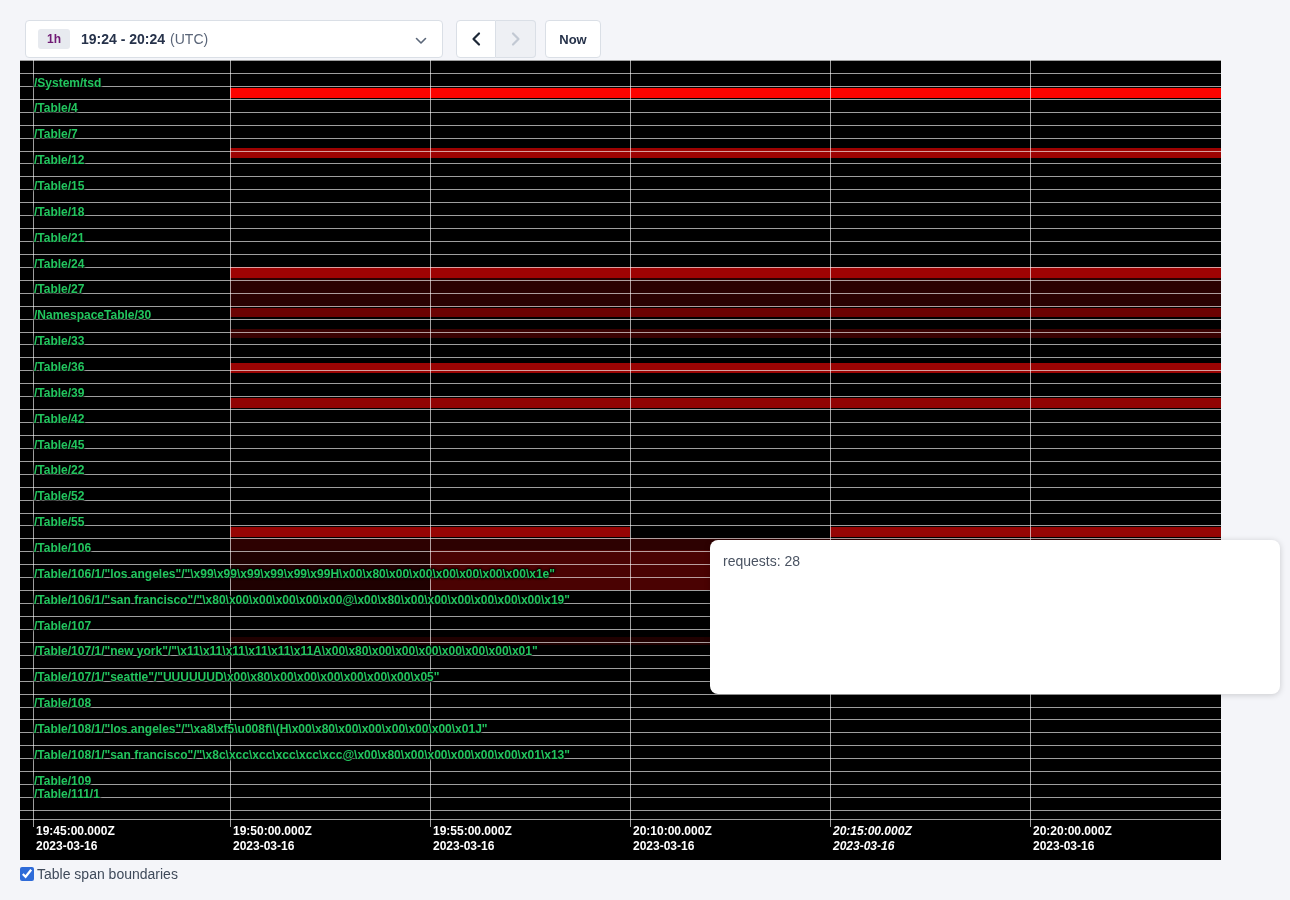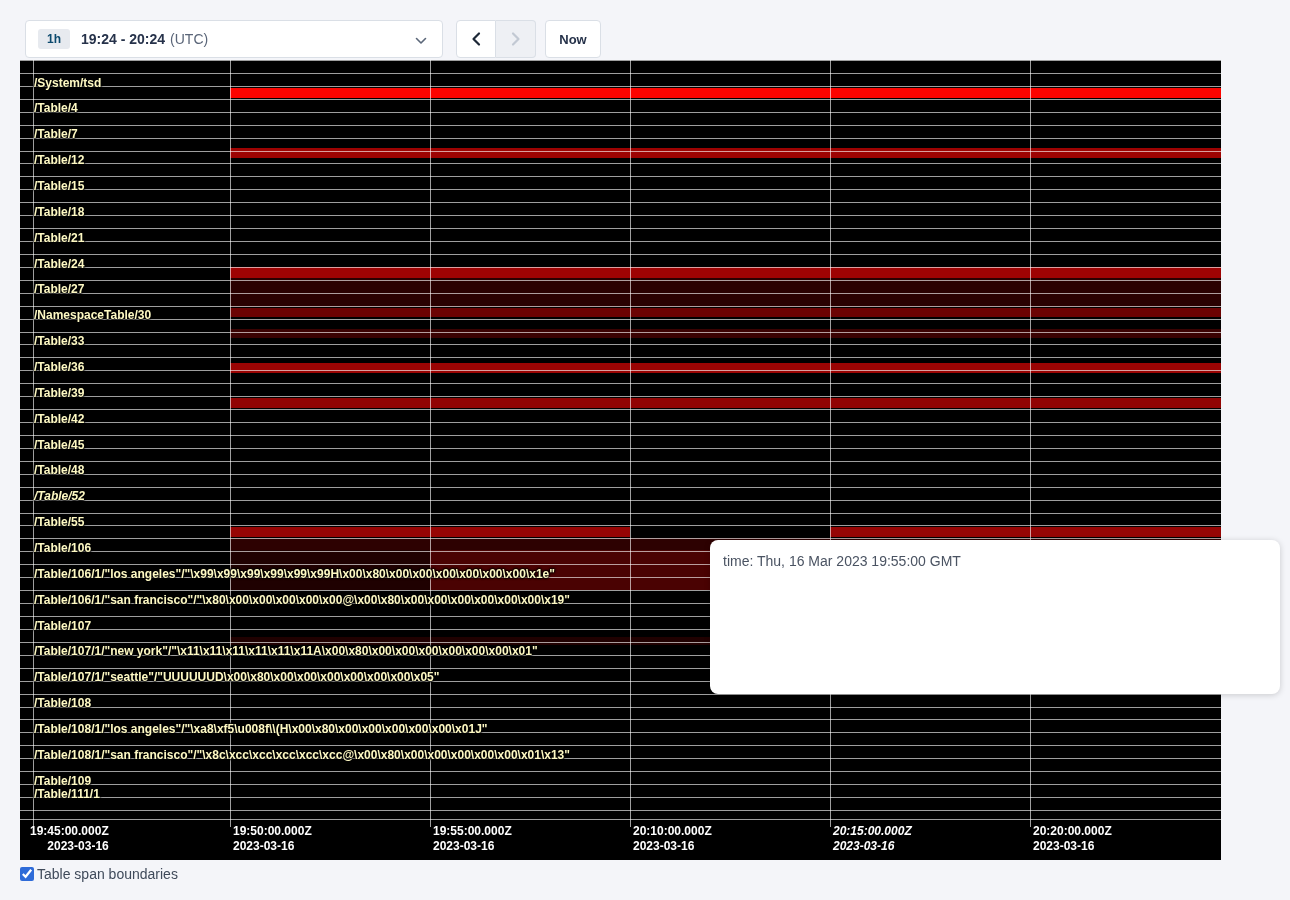--- a/index.html
+++ b/index.html
@@ -9,21 +9,21 @@
     font-family:"Liberation Sans","DejaVu Sans",sans-serif;
   }
   
   .dropdown{
     position:absolute;left:25px;top:20px;width:418px;height:38px;
     background:#fff;border:1px solid #dadfe6;border-radius:4px;
     display:flex;align-items:center;box-sizing:border-box;cursor:pointer;
   }
   .badge{
     margin-left:12px;padding:3px 9px;font-size:12px;font-weight:700;
-    color:#0c4a6e;background:#e7eaef;border-radius:3px;line-height:14px;
+    color:#701a75;background:#e7eaef;border-radius:3px;line-height:14px;
   }
   .range-main{margin-left:11px;font-size:14px;font-weight:700;color:#26324a;}
   .range-utc{margin-left:5px;font-size:14px;color:#5a6578;}
   .dd-chevron{position:absolute;right:15px;top:16px;}
   .nav-group{position:absolute;left:456px;top:20px;display:flex;}
   .nav-btn{
     width:40px;height:38px;background:#fff;border:1px solid #dadfe6;
     display:flex;align-items:center;justify-content:center;padding:0;cursor:pointer;box-sizing:border-box;
   }
   .nav-btn.prev{border-radius:4px 0 0 4px;}
@@ -37,21 +37,21 @@
   
   #heatmap{
     position:absolute;left:20px;top:60px;width:1201px;height:800px;
     background:#000;overflow:hidden;
   }
   .band{position:absolute;}
   .hline{position:absolute;left:0;width:1201px;height:1px;background:rgba(255,255,255,0.62);}
   .vline{position:absolute;top:0;width:1px;background:rgba(255,255,255,0.62);}
   .row-label{
     position:absolute;left:14px;height:13px;line-height:13px;white-space:nowrap;
-    color:#fef9c3;font-size:12px;font-weight:700;
+    color:#22c55e;font-size:12px;font-weight:700;
     text-shadow:0 1px 2px #000,1px 0 2px #000,-1px 0 2px #000,0 -1px 2px #000;
   }
   .axis-label{
     position:absolute;top:764px;color:#fff;font-size:12px;font-weight:700;
     line-height:15px;white-space:nowrap;
   }
   
   #tooltip{
     position:absolute;left:710px;top:540px;width:570px;height:154px;
     background:#fff;border-radius:8px;box-shadow:0 1px 6px rgba(0,0,0,0.18);
@@ -182,35 +182,35 @@
     <div class="row-label" style="top: 146px;">/Table/18</div>
     <div class="row-label" style="top: 172px;">/Table/21</div>
     <div class="row-label" style="top: 198px;">/Table/24</div>
     <div class="row-label" style="top: 223px;">/Table/27</div>
     <div class="row-label" style="top: 249px;">/NamespaceTable/30</div>
     <div class="row-label" style="top: 275px;">/Table/33</div>
     <div class="row-label" style="top: 301px;">/Table/36</div>
     <div class="row-label" style="top: 327px;">/Table/39</div>
     <div class="row-label" style="top: 353px;">/Table/42</div>
     <div class="row-label" style="top: 379px;">/Table/45</div>
-    <div class="row-label" style="top: 404px;">/Table/48</div>
-    <div class="row-label" style="top: 430px; font-style: italic;">/Table/52</div>
+    <div class="row-label" style="top: 404px;">/Table/22</div>
+    <div class="row-label" style="top: 430px;">/Table/52</div>
     <div class="row-label" style="top: 456px;">/Table/55</div>
     <div class="row-label" style="top: 482px;">/Table/106</div>
     <div class="row-label" style="top: 508px;">/Table/106/1/"los angeles"/"\x99\x99\x99\x99\x99\x99H\x00\x80\x00\x00\x00\x00\x00\x00\x1e"</div>
     <div class="row-label" style="top: 534px;">/Table/106/1/"san francisco"/"\x80\x00\x00\x00\x00\x00@\x00\x80\x00\x00\x00\x00\x00\x00\x19"</div>
     <div class="row-label" style="top: 560px;">/Table/107</div>
     <div class="row-label" style="top: 585px;">/Table/107/1/"new york"/"\x11\x11\x11\x11\x11\x11A\x00\x80\x00\x00\x00\x00\x00\x00\x01"</div>
     <div class="row-label" style="top: 611px;">/Table/107/1/"seattle"/"UUUUUUD\x00\x80\x00\x00\x00\x00\x00\x00\x05"</div>
     <div class="row-label" style="top: 637px;">/Table/108</div>
     <div class="row-label" style="top: 663px;">/Table/108/1/"los angeles"/"\xa8\xf5\u008f\\(H\x00\x80\x00\x00\x00\x00\x00\x01J"</div>
     <div class="row-label" style="top: 689px;">/Table/108/1/"san francisco"/"\x8c\xcc\xcc\xcc\xcc\xcc@\x00\x80\x00\x00\x00\x00\x00\x01\x13"</div>
     <div class="row-label" style="top: 715px;">/Table/109</div>
     <div class="row-label" style="top: 728px;">/Table/111/1</div>
-    <div class="axis-label" style="left: 10px; text-align: right;">
+    <div class="axis-label" style="left: 16px;">
       <div>19:45:00.000Z</div>
       <div>2023-03-16</div>
     </div>
     <div class="axis-label" style="left: 213px;">
       <div>19:50:00.000Z</div>
       <div>2023-03-16</div>
     </div>
     <div class="axis-label" style="left: 413px;">
       <div>19:55:00.000Z</div>
       <div>2023-03-16</div>
@@ -223,19 +223,19 @@
       <div>20:15:00.000Z</div>
       <div>2023-03-16</div>
     </div>
     <div class="axis-label" style="left: 1013px;">
       <div>20:20:00.000Z</div>
       <div>2023-03-16</div>
     </div>
   </div>
 
 <div id="tooltip">
-  <div>time: Thu, 16 Mar 2023 19:55:00 GMT</div>
+  <div>requests: 28</div>
 </div>
 
 <label class="checkbox-row">
   <input type="checkbox" checked="" style="">
   <span>Table span boundaries</span>
 </label>
 
 </body></html>

